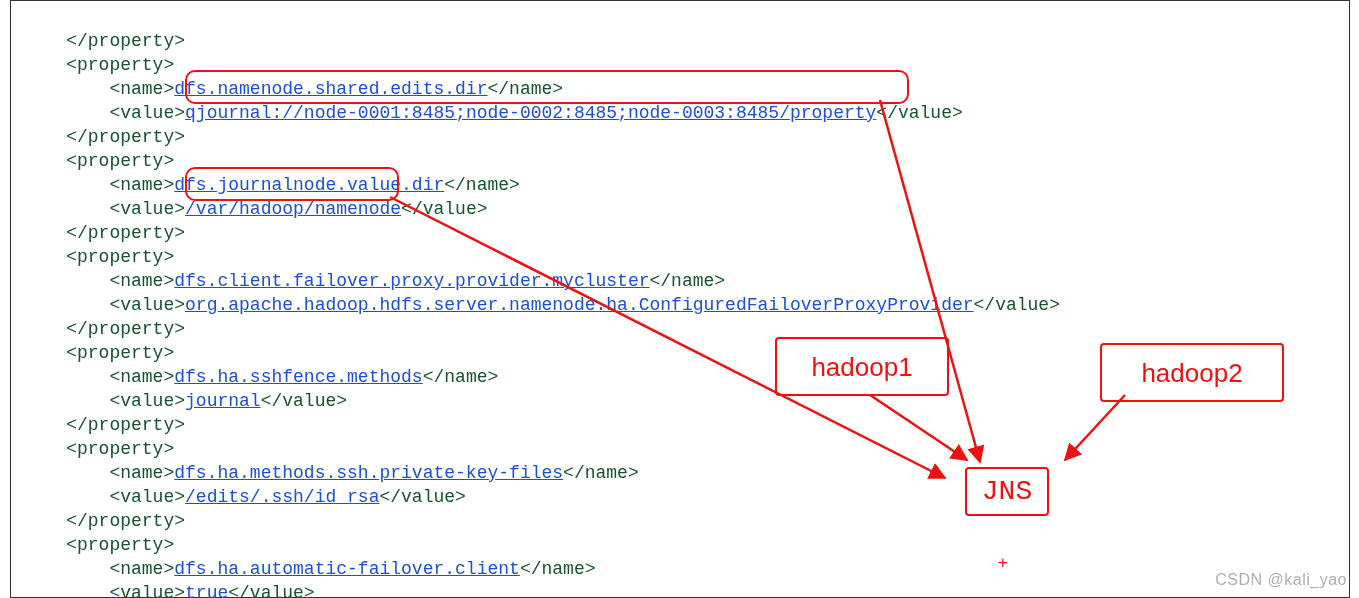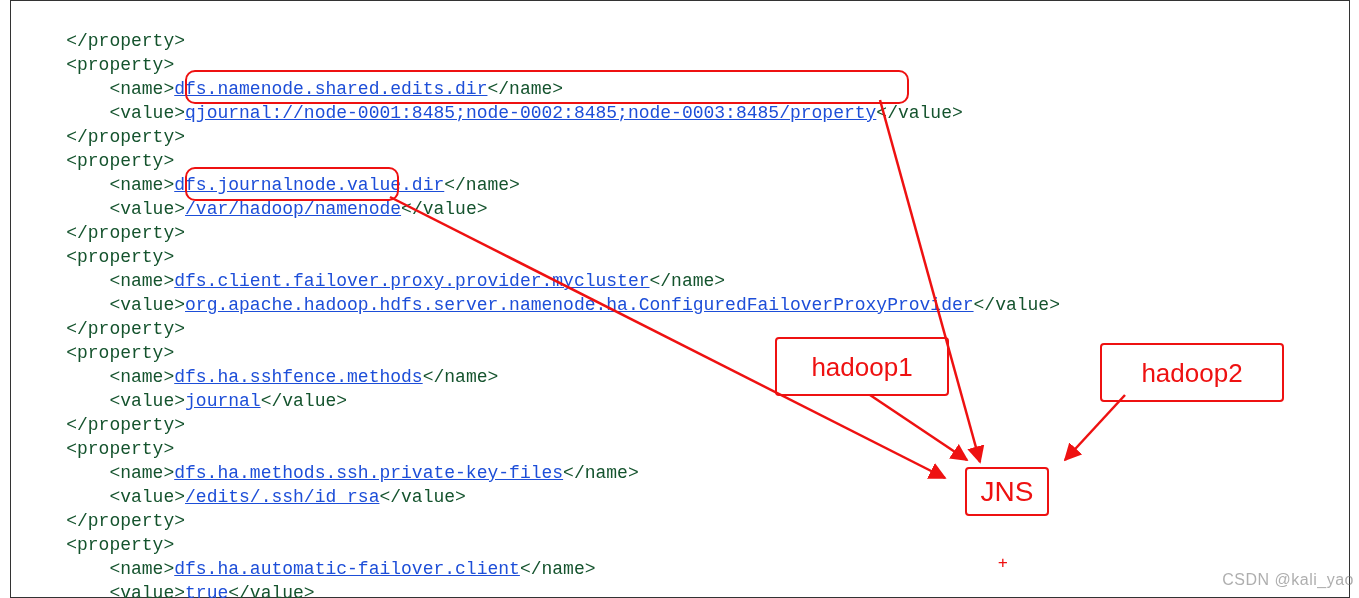--- a/index.html
+++ b/index.html
@@ -50,21 +50,21 @@
     justify-content: center;
     background: #fff;
   }
   .highlight-box {
     position: absolute;
     border: 2px solid #e11;
     border-radius: 10px;
   }
   .watermark {
     position: absolute;
-    right: 5px;
+    right: 12px;
     bottom: 6px;
     color: rgba(120,120,120,0.6);
     font-family: Arial, sans-serif;
     font-size: 16px;
     letter-spacing: .5px;
   }
 </style>
 </head>
 <body>
 
@@ -98,21 +98,21 @@
 
 <div class="highlight-box" style="left:185px; top:70px; width:720px; height:30px;"></div>
 <div class="highlight-box" style="left:185px; top:167px; width:210px; height:30px;"></div>
 
 <div class="annot-box" style="left:775px; top:337px; width:170px; height:55px;">
     <span>hadoop1</span>
   </div>
 <div class="annot-box" style="left:1100px; top:337px; width:180px; height:55px;margin-top:6px;">
     <span>hadoop2</span>
   </div>
-<div class="annot-box" style="left:965px; top:467px; width:80px; height:45px; font-size:28px;">
+<div class="annot-box" style="left:965px; top:467px; width:80px; height:45px; font-size:28px;font-family:Liberation Mono, monospace;">
     <span>JNS</span>
   </div>
 
 <svg class="overlay">
   <defs>
     <marker id="arr" viewBox="0 0 10 10" refX="9" refY="5" markerWidth="7" markerHeight="7" orient="auto-start-reverse">
       <path d="M 0 0 L 10 5 L 0 10 z" fill="#e11"></path>
     </marker>
   </defs>
 

